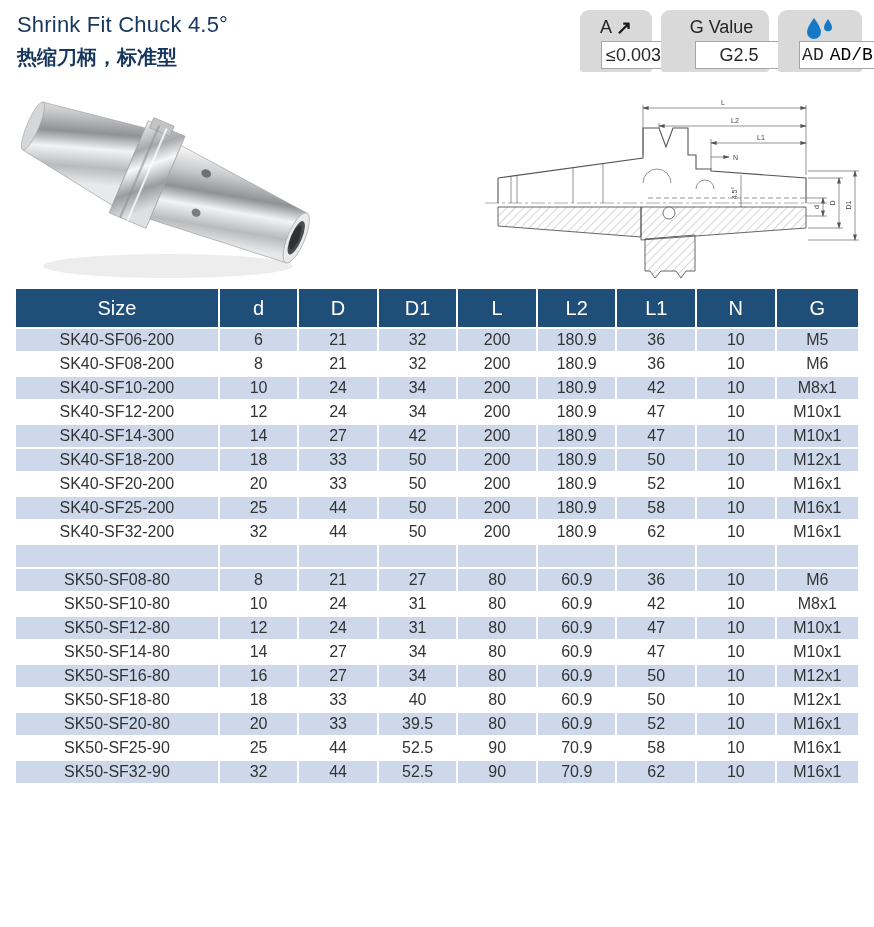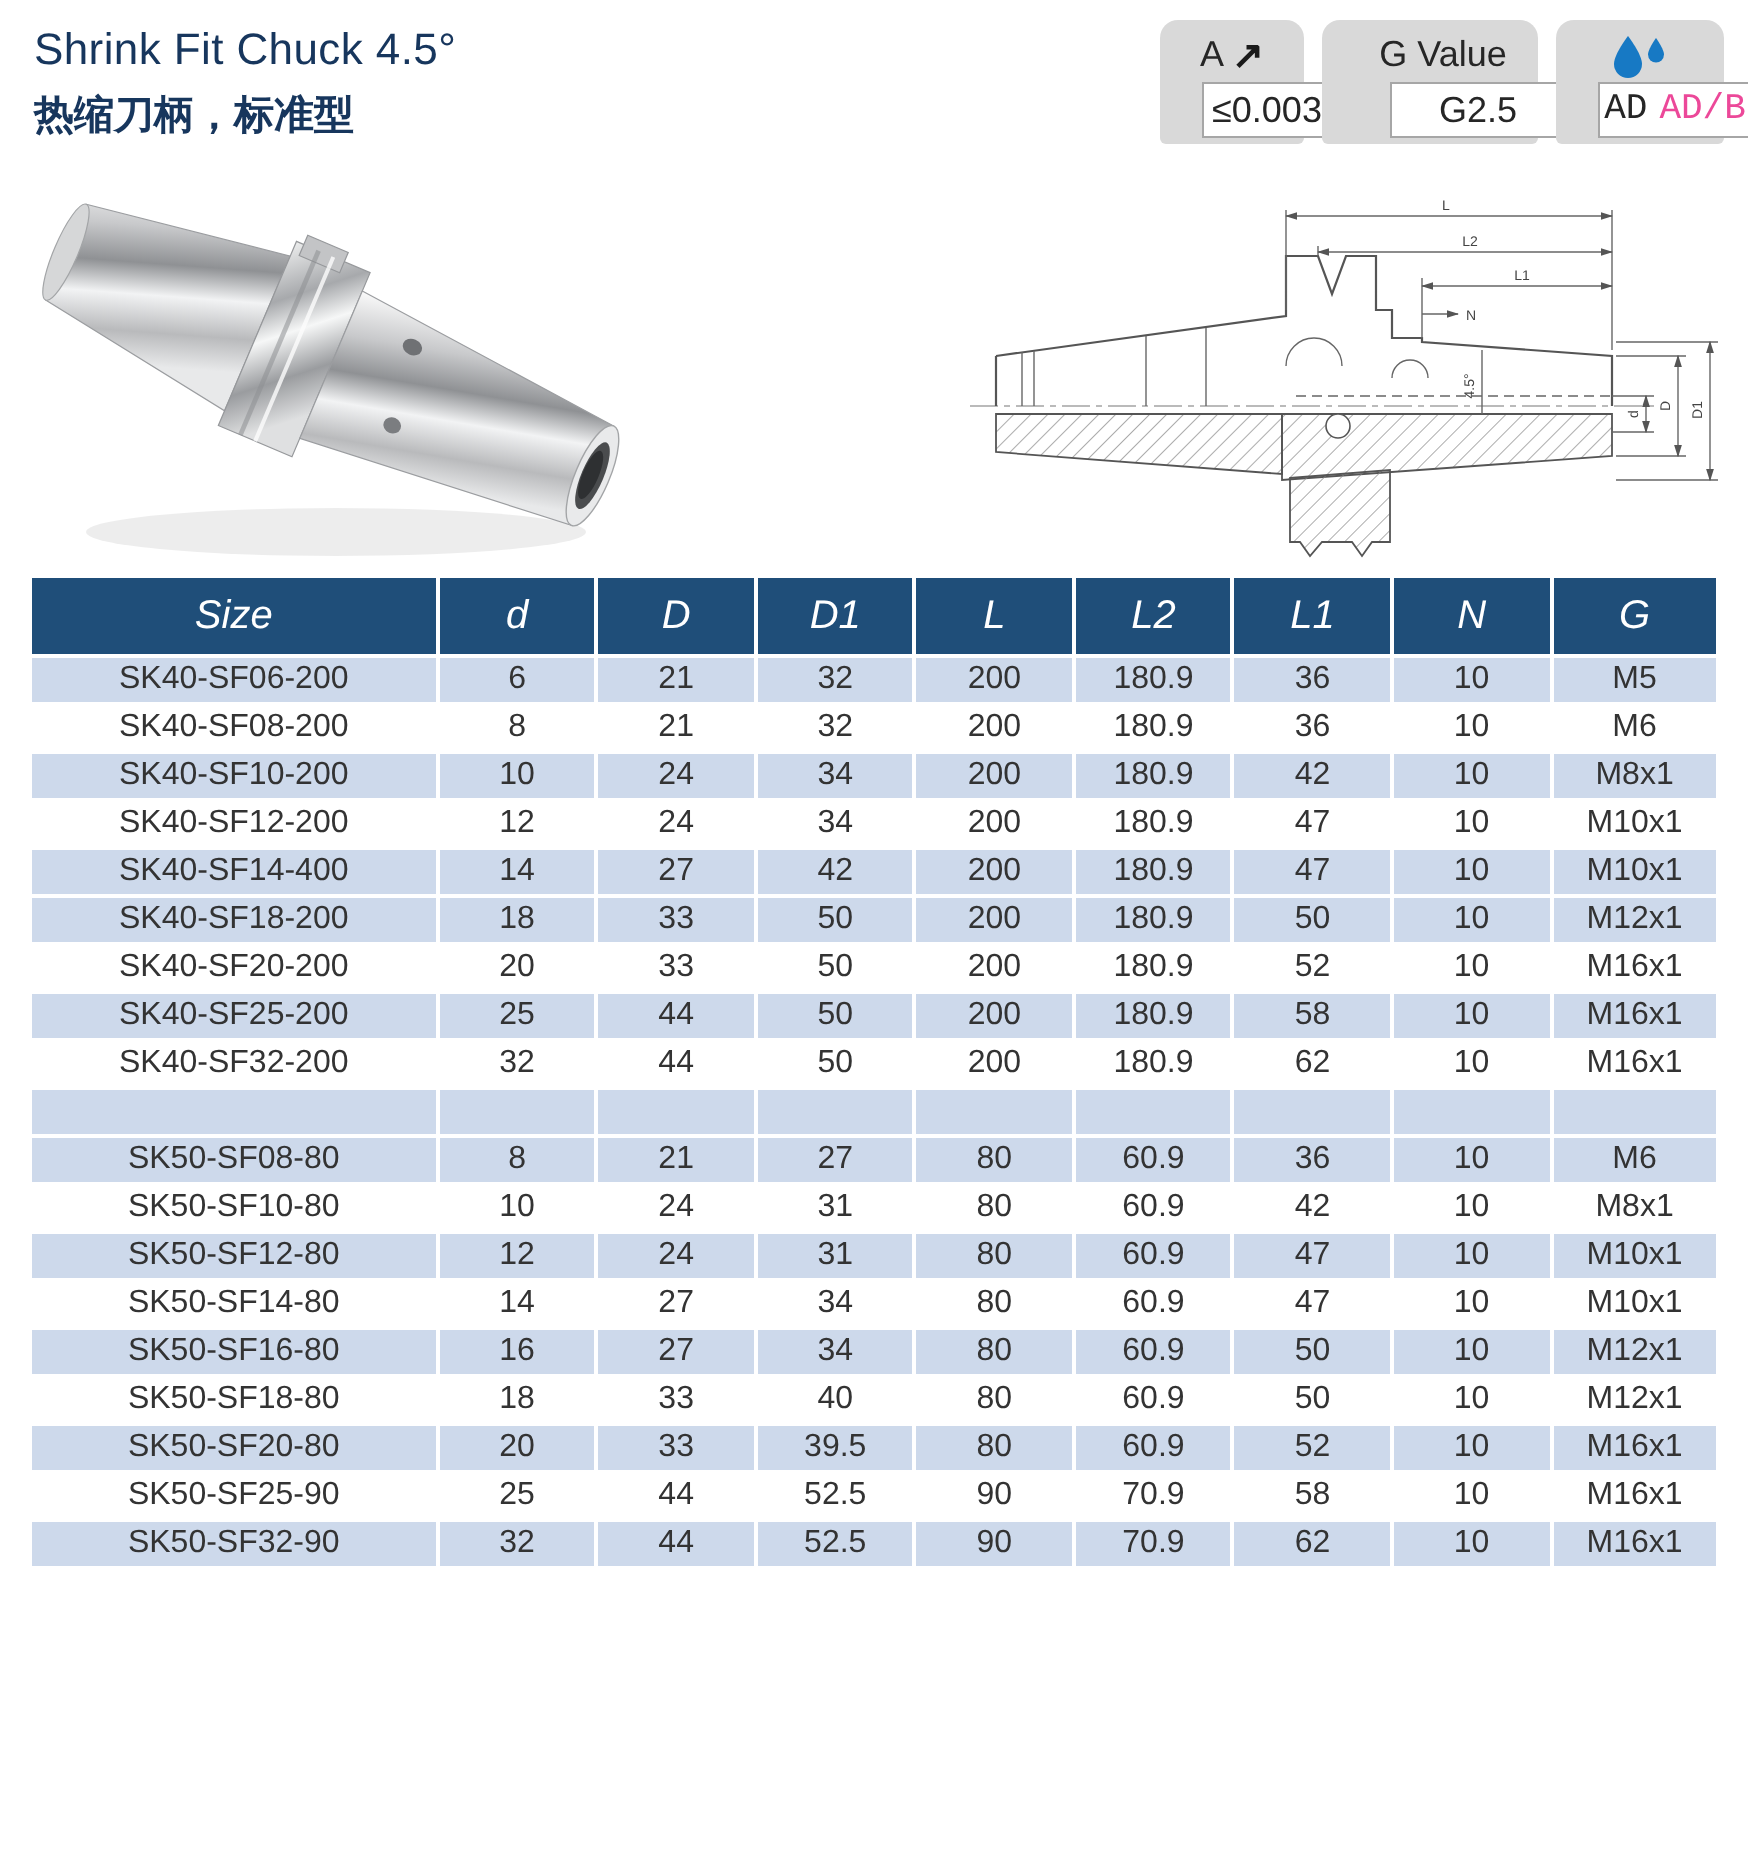--- a/index.html
+++ b/index.html
@@ -19,36 +19,36 @@
     display:flex; flex-direction:column; align-items:center; }
   .badge-head { height:27px; display:flex; align-items:center; justify-content:center;
     gap:4px; font-size:18px; color:#262626; }
   .badge-body { background:#fff; border:1px solid #a6a6a6; width:100%; height:28px;
     display:flex; align-items:center; justify-content:center; gap:6px; font-size:18px;
     color:#262626; padding:0 6px;margin-left:35px; }
   .badge-runout  { width:72px; }
   .badge-balance { width:108px;padding-left:16px; }
   .badge-coolant { width:84px;font-family:Liberation Mono, monospace; }
   .arrow-ne { font-weight:bold; font-size:19px; color:#1a1a1a; }
-  .blue-text { color:#ec4899; }
+  .blue-text { color:#000000; }
 
   
   .photo { position:absolute; left:8px; top:88px; width:305px; height:198px; }
 
   
   .drawing { position:absolute; left:483px; top:95px; width:388px; height:188px; }
   .drawing text { font-size:7px; fill:#444; font-family:"Liberation Sans",sans-serif; }
   .dline { stroke:#666; stroke-width:0.7; fill:none; }
   .pline { stroke:#555; stroke-width:1.1; fill:none; }
 
   
   .spec-table { position:absolute; left:14px; top:287px; width:846px;
     border-collapse:collapse; table-layout:fixed; }
   .spec-table th { background:#1f4e79; color:#ffffff; font-weight:normal;
-    font-size:20px; height:40px; border:2px solid #ffffff;font-style:italic; }
+    font-size:20px; height:40px; border:2px solid #ffffff; }
   .spec-table td { font-size:16px; color:#333333; text-align:center; height:24px;
     border:2px solid #ffffff; padding:0; }
   .spec-table tr.alt td { background:#cdd9eb; }
   col.c-size { width:24.2%; }
   col.c-std  { width:9.45%; }
   col.c-g    { width:9.9%; }
 </style>
 </head>
 <body>
 
@@ -257,21 +257,21 @@
           <td>12</td>
           <td>24</td>
           <td>34</td>
           <td>200</td>
           <td>180.9</td>
           <td>47</td>
           <td>10</td>
           <td>M10x1</td>
         </tr>
         <tr class="alt">
-          <td>SK40-SF14-400</td>
+          <td>SK40-SF14-300</td>
           <td>14</td>
           <td>27</td>
           <td>42</td>
           <td>200</td>
           <td>180.9</td>
           <td>47</td>
           <td>10</td>
           <td>M10x1</td>
         </tr>
         <tr class="alt">

